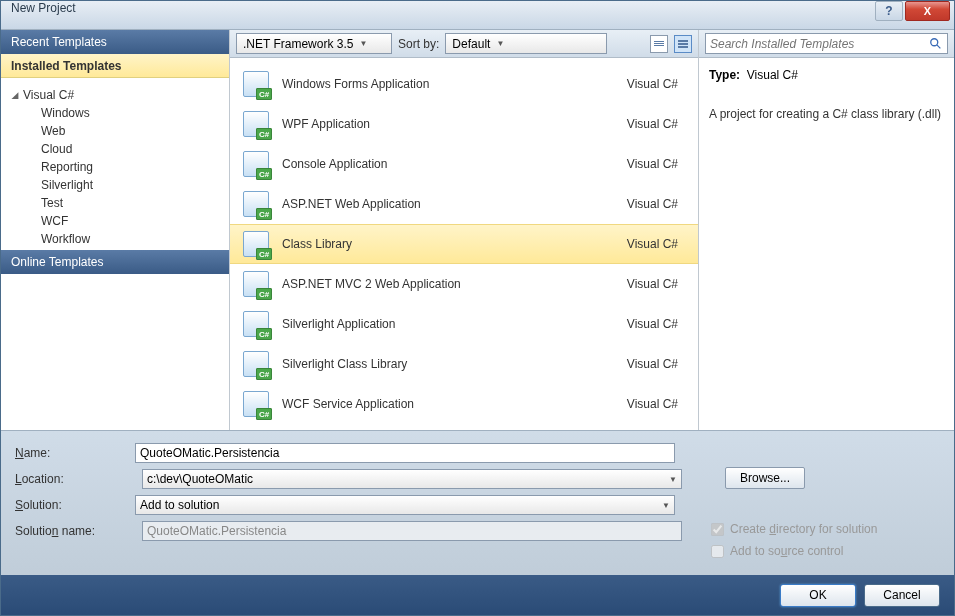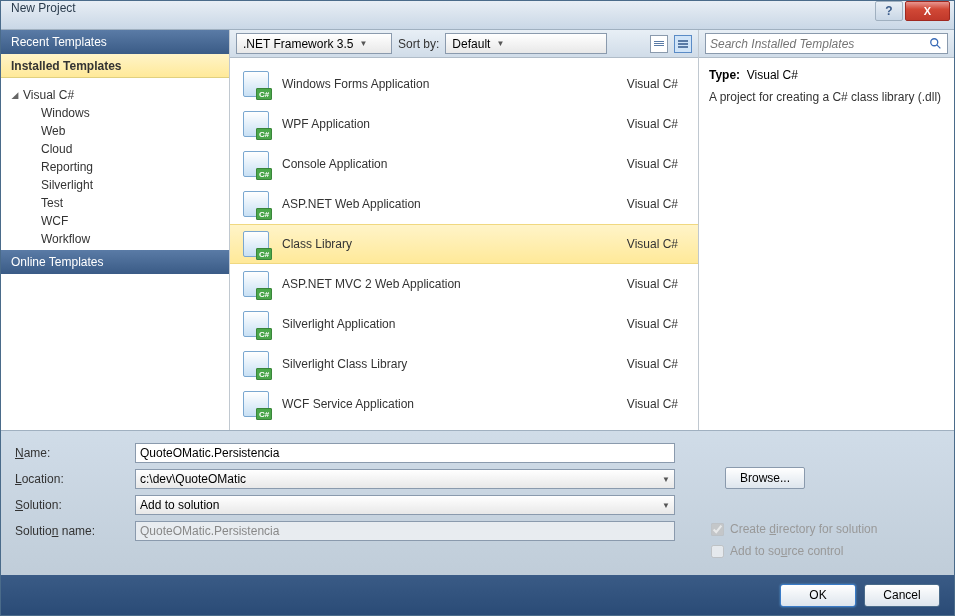--- a/index.html
+++ b/index.html
@@ -48,37 +48,37 @@
     .template-icon-badge { position: absolute; bottom: 0; right: 0; width: 16px; height: 12px; background: #4aa64a; border: 1px solid #3a863a; color: #fff; font-size: 8px; font-weight: bold; display: flex; align-items: center; justify-content: center; border-radius: 1px; }
     .template-name { flex: 1; color: #333; }
     .template-lang { color: #333; padding-right: 10px; }
     
     .detail-panel { width: 255px; background: #fff; display: flex; flex-direction: column; }
     .detail-search { height: 28px; display: flex; align-items: center; padding: 0 6px; background: linear-gradient(to bottom, #e8eff6, #d0dce8); border-bottom: 1px solid #b0bcc8; }
     .search-box { flex: 1; height: 21px; border: 1px solid #8a9aad; background: #fff; display: flex; align-items: center; padding: 0 4px; }
     .search-input { flex: 1; border: none; outline: none; font-size: 12px; color: #888; font-style: italic; background: transparent; }
     .search-icon { width: 14px; height: 14px; color: #3a6bb6; }
     .detail-body { padding: 10px; flex: 1; }
-    .detail-type { margin-bottom: 8px; }
+    .detail-type { margin-bottom: 25px; }
     .detail-type b { font-weight: bold; }
     .detail-desc { line-height: 1.3; color: #333; }
     
     .bottom-section { background: linear-gradient(to bottom, #d0dce8, #c0cdd9); border-top: 1px solid #a0b0c0; padding: 10px 14px 0 14px; }
     .form-row { display: flex; align-items: center; height: 24px; margin-bottom: 2px; }
     .form-label { width: 120px; color: #333; }
     .form-input { flex: 1; height: 20px; border: 1px solid #8a9aad; background: #fff; padding: 0 4px; font-size: 12px; max-width: 540px; }
     .form-combo { flex: 1; height: 20px; border: 1px solid #8a9aad; background: linear-gradient(to bottom, #fff, #e8e8e8); padding: 0 4px; display: flex; align-items: center; max-width: 540px; position: relative; }
     .form-combo-arrow { position: absolute; right: 4px; font-size: 8px; color: #555; }
     .browse-btn { width: 80px; height: 22px; margin-left: 14px; background: linear-gradient(to bottom, #fff, #dde5ed); border: 1px solid #8a9aad; border-radius: 2px; cursor: pointer; }
     .form-input.disabled { background: #e8ecf0; color: #888; }
     .checkbox-row { display: flex; align-items: center; height: 20px; margin-bottom: 2px; }
     .checkbox { width: 13px; height: 13px; margin-right: 6px; }
     .checkbox-label { color: #999; }
     .right-controls { position: absolute; left: 696px; top: 0; }
-    .relative-row { position: relative; }
+    .relative-row { position: relative; gap: 7px; }
     
     .button-bar { height: 40px; background: linear-gradient(to bottom, #3a5b86, #2a4b76); display: flex; align-items: center; justify-content: flex-end; padding: 0 14px; gap: 8px; }
     .action-btn { width: 76px; height: 23px; background: linear-gradient(to bottom, #fff, #dde5ed); border: 1px solid #4a6b8a; border-radius: 3px; font-size: 12px; cursor: pointer; }
     .action-btn.primary { border: 1px solid #3a7bc6; box-shadow: 0 0 2px #5a9bd6; }
     
     ::-webkit-scrollbar { width: 17px; }
     ::-webkit-scrollbar-track { background: #e8ecf0; border-left: 1px solid #c0c8d0; }
     ::-webkit-scrollbar-thumb { background: linear-gradient(to right, #d0d8e0, #b8c4d0); border: 1px solid #a0acba; border-radius: 2px; }
   </style>
 </head>

